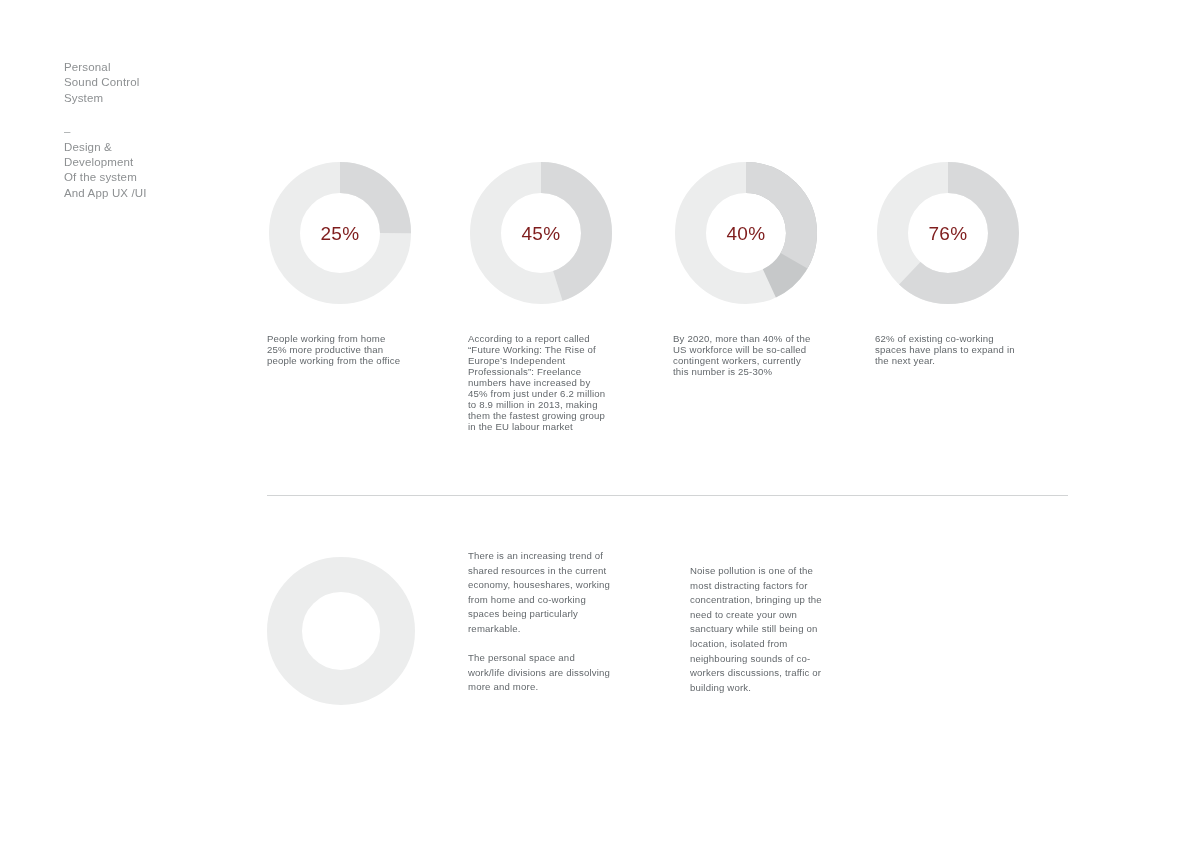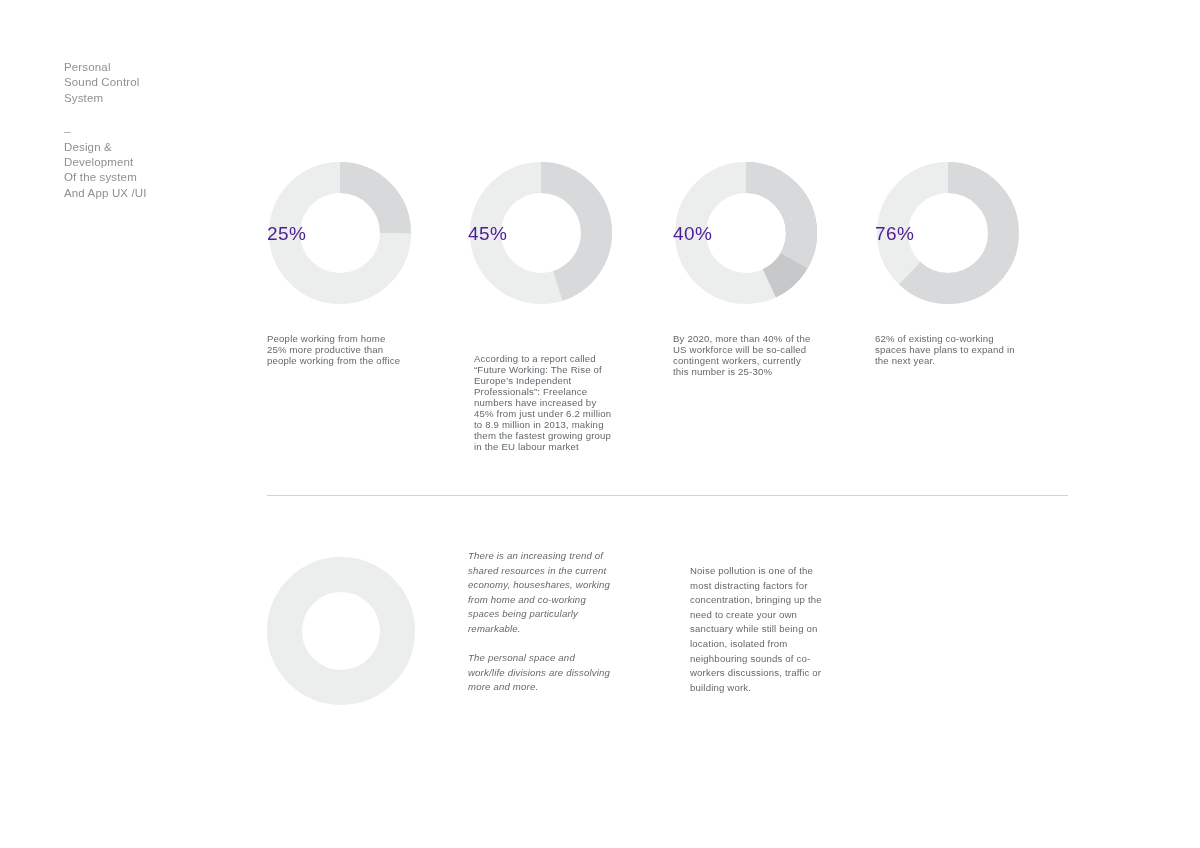--- a/index.html
+++ b/index.html
@@ -67,23 +67,24 @@
     position: relative;
     width: 146px;
     height: 146px;
   }
   .donut svg { display: block; width: 146px; height: 146px; }
   .donut-label {
     position: absolute;
     left: 0; right: 0;
     top: 50%;
     transform: translateY(-50%);
+    text-align: center;
     font-size: 19px;
     line-height: 19px;
-    color: #4c1d95;
+    color: #7f1d1d;
     letter-spacing: 0.4px;
     font-weight: 400;
   }
 
   
   .captions {
     position: absolute;
     left: 267px;
     top: 333px;
     width: 805px;
@@ -91,21 +92,21 @@
   .caption {
     position: absolute;
     top: 0;
     width: 140px;
     font-size: 9.6px;
     line-height: 11px;
     color: #63686c;
     letter-spacing: 0.18px;
   }
   .caption.c0 { left: 0px; }
-  .caption.c1 { left: 207px; margin-top: 20px; }
+  .caption.c1 { left: 201px; }
   .caption.c2 { left: 406px; }
   .caption.c3 { left: 608px; }
 
   
   .divider {
     position: absolute;
     left: 267px;
     top: 495px;
     width: 801px;
     height: 1px;
@@ -142,21 +143,21 @@
 
   .lower-col {
     position: absolute;
     top: 0;
     width: 143px;
     font-size: 9.6px;
     line-height: 14.6px;
     color: #63686c;
     letter-spacing: 0.18px;
   }
-  .lower-col.l0 { left: 201px; font-style: italic; }
+  .lower-col.l0 { left: 201px; }
   .lower-col.l1 { left: 423px; margin-top: 15px; }
   .lower-col p { margin: 0; }
   .lower-col p + p { margin-top: 14.6px; }
 </style>
 </head>
 <body>
 
 <div class="page">
 
   <div class="sidebar">

